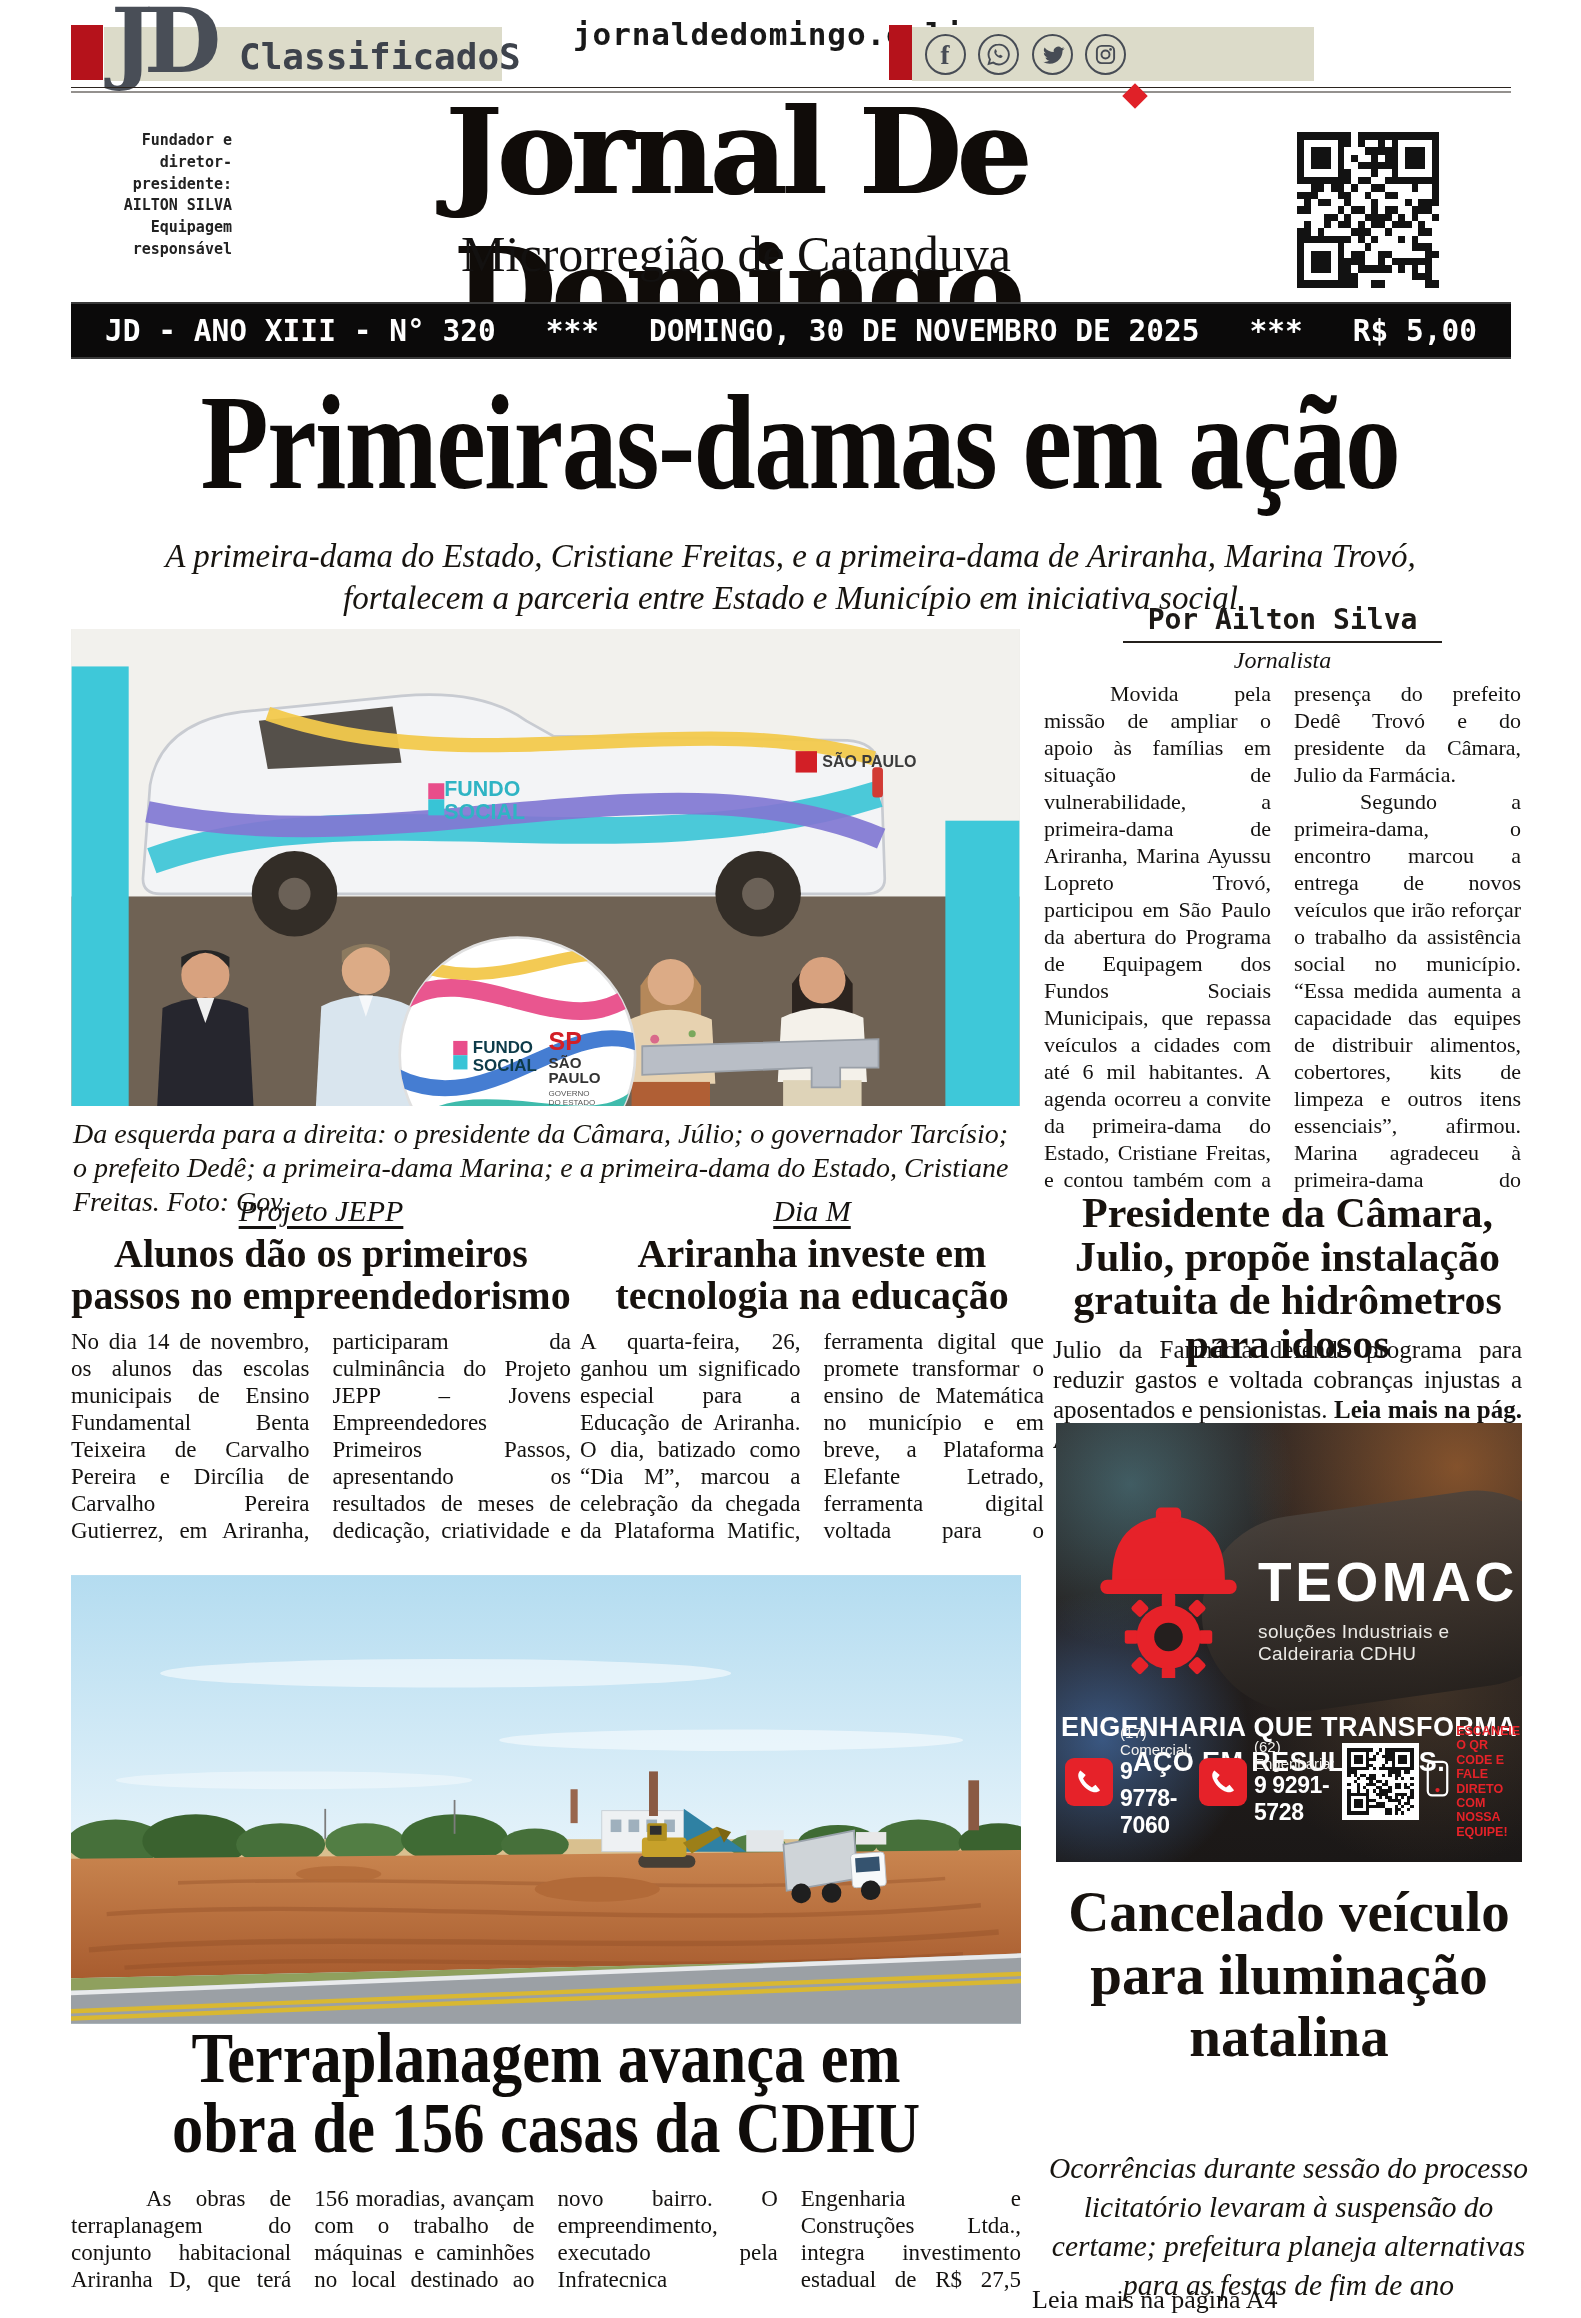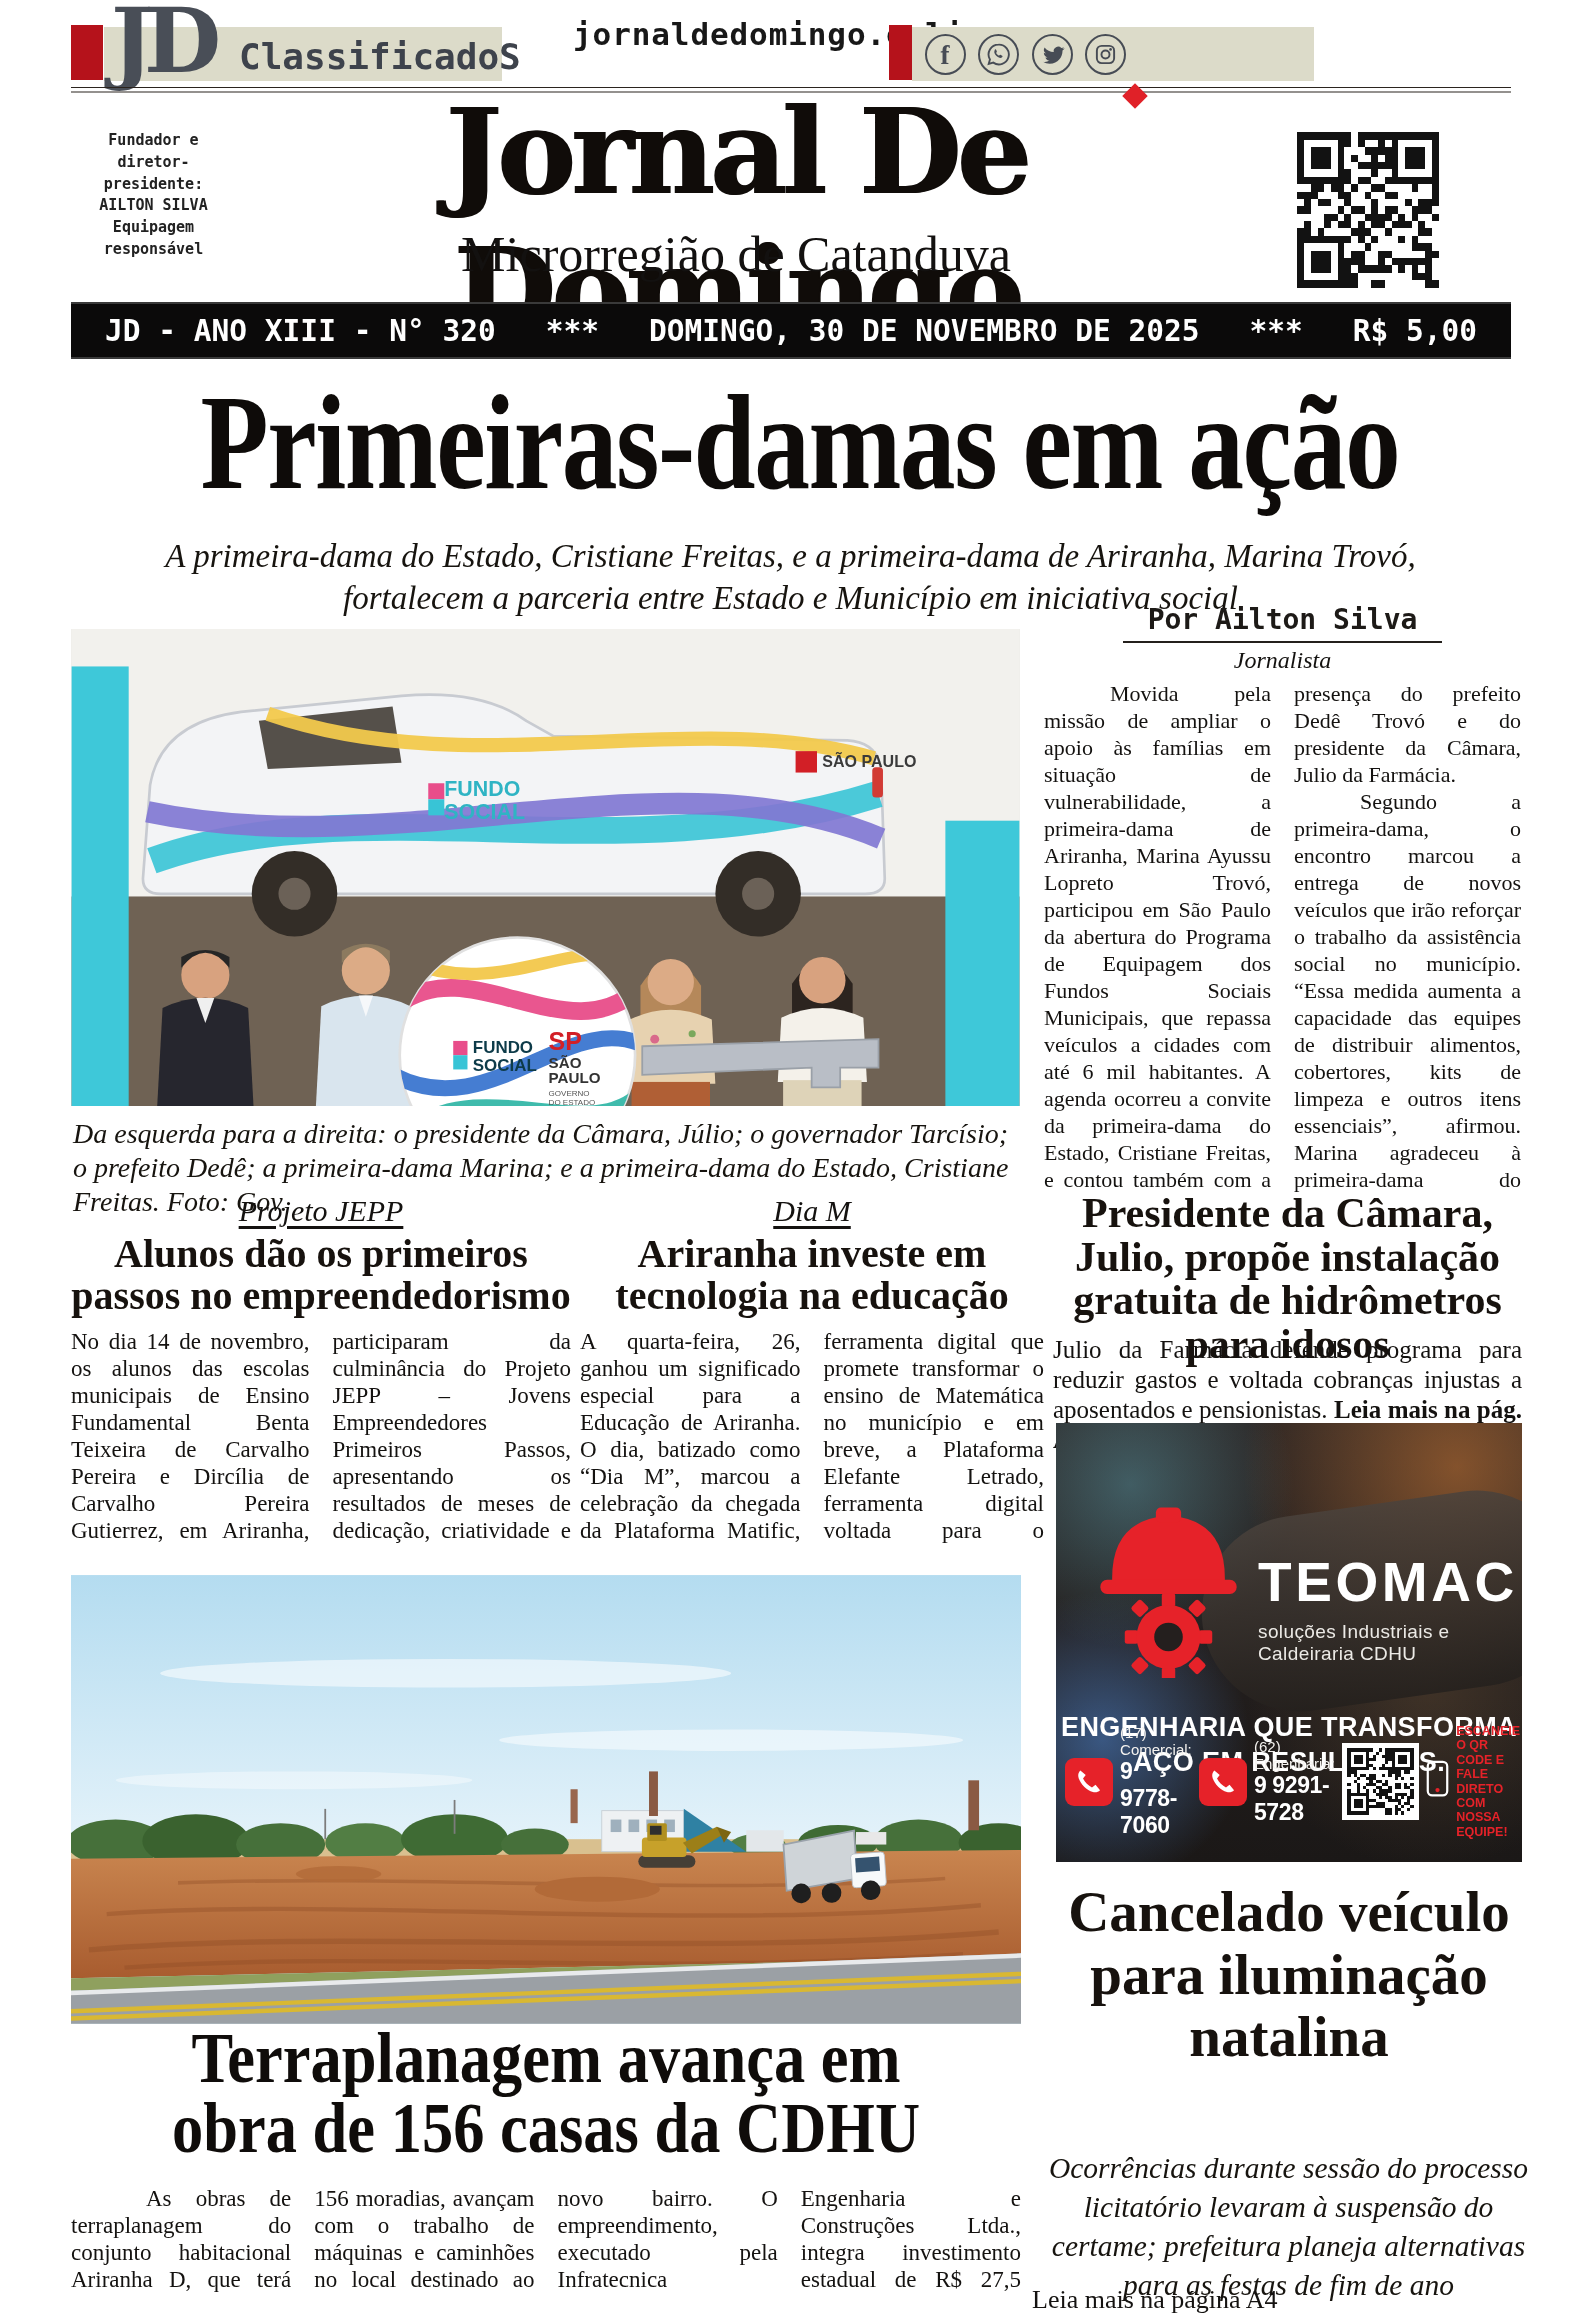--- a/index.html
+++ b/index.html
@@ -16,21 +16,21 @@
   #classificados{left:239px;top:36px;font:700 36px "DejaVu Sans Mono",monospace;color:#3e434c}
   #site-url{left:573px;top:16px;font:700 31px "DejaVu Sans Mono",monospace;color:#181818;letter-spacing:0.9px}
   #topbar-redR{left:889px;top:25px;width:23px;height:55px;background:#b5121b}
   #topbar-beigeR{left:912px;top:27px;width:402px;height:54px;background:#dcdbc9;display:flex;align-items:center;gap:12.5px;padding-left:12.5px;box-sizing:border-box}
   #follow-label{font:700 italic 37px "DejaVu Sans Mono",monospace;color:#33373d;letter-spacing:-1.8px}
   .soc{width:41px;height:41px;border:2.7px solid #474c55;border-radius:50%;display:flex;align-items:center;justify-content:center;box-sizing:border-box;color:#474c55}
   .soc svg{display:block}
   #rule-top{left:71px;top:87px;width:1440px;height:0;border-top:1.8px solid #2b241f;box-shadow:0 4.5px 0 #2b241f}
 
   
-  #founder{left:75px;top:130px;width:157px;font:700 15px "DejaVu Sans Mono",monospace;color:#222;text-align:center;line-height:1.45}
+  #founder{left:75px;top:130px;width:157px;font:700 15px "DejaVu Sans Mono",monospace;color:#222;text-align:right;line-height:1.45}
   #paper-title{left:187px;top:82px;width:1098px;text-align:center;font:700 118px "DejaVu Serif",serif;color:#100c09;letter-spacing:-4.5px;text-shadow:1.8px 0 #100c09}
   #title-diamond{left:1126px;top:87px;width:18px;height:18px;background:#e02128;transform:rotate(45deg)}
   #paper-subtitle{left:187px;top:225px;width:1098px;text-align:center;font:400 50px "Liberation Serif",serif;color:#131110}
   #qr-masthead{left:1292px;top:127px;width:152px;height:166px}
 
   
   #datebar{left:71px;top:302px;width:1440px;height:57px;background:#0b0a0a;color:#fff;
            display:flex;align-items:center;justify-content:space-between;padding:0 34px;box-sizing:border-box;
            font:700 29.5px "DejaVu Sans Mono",monospace;border-top:2.7px solid #3a3a3a;border-bottom:2.7px solid #3a3a3a}
 

